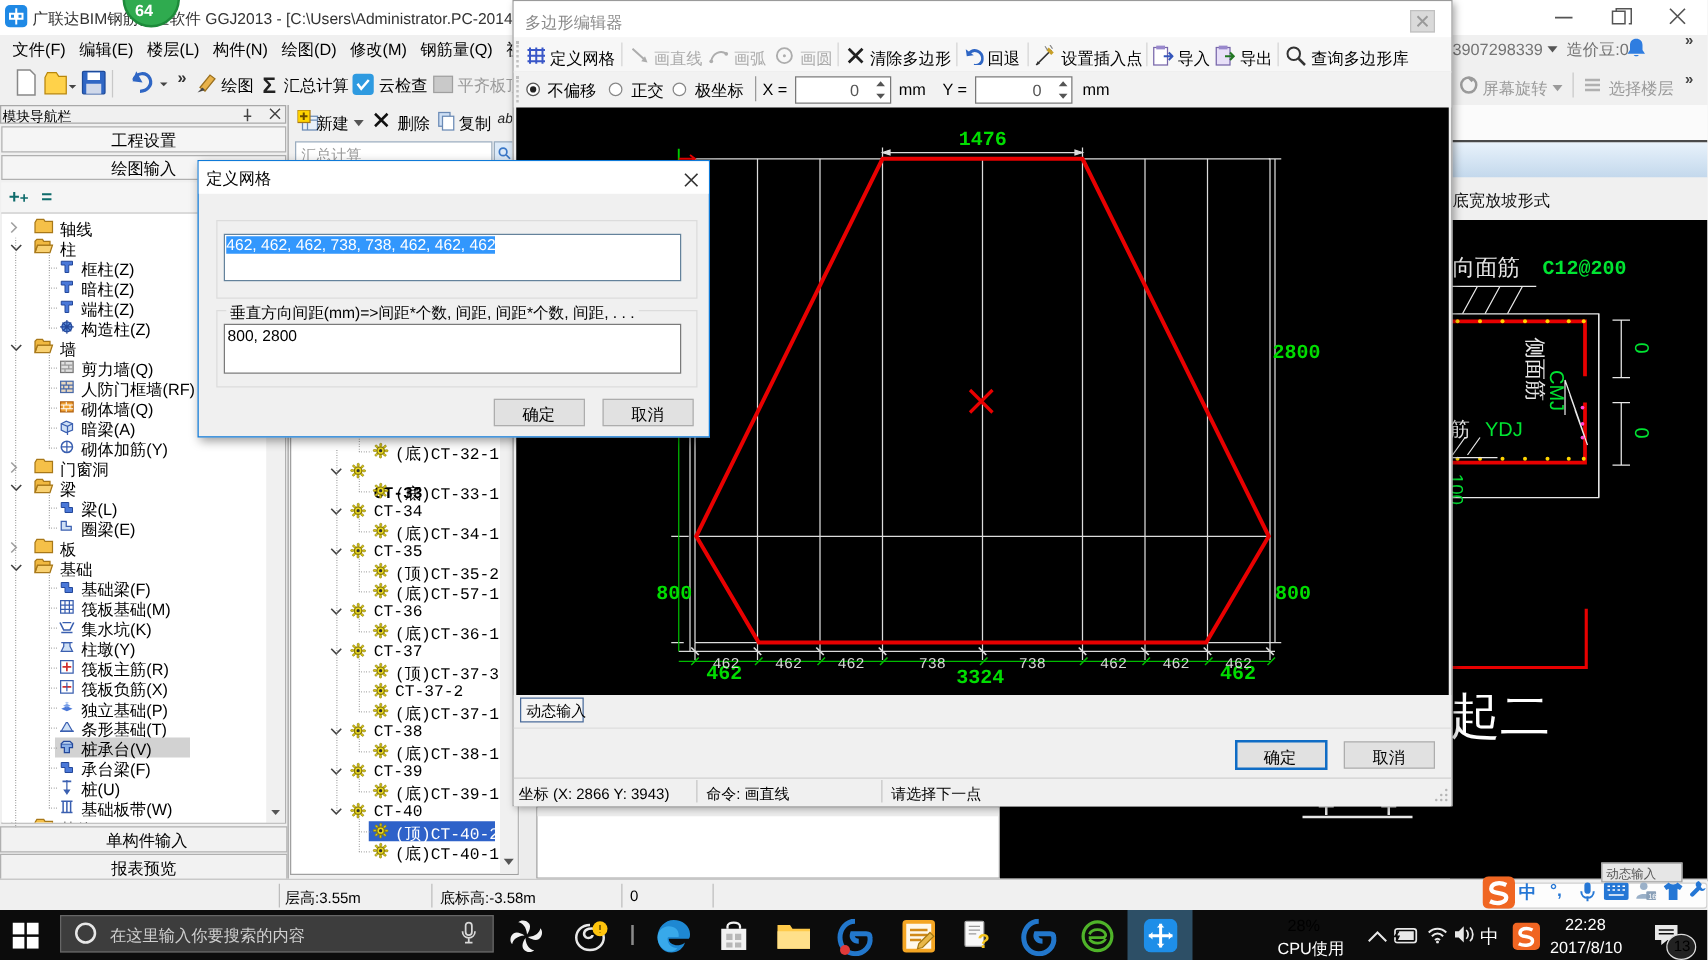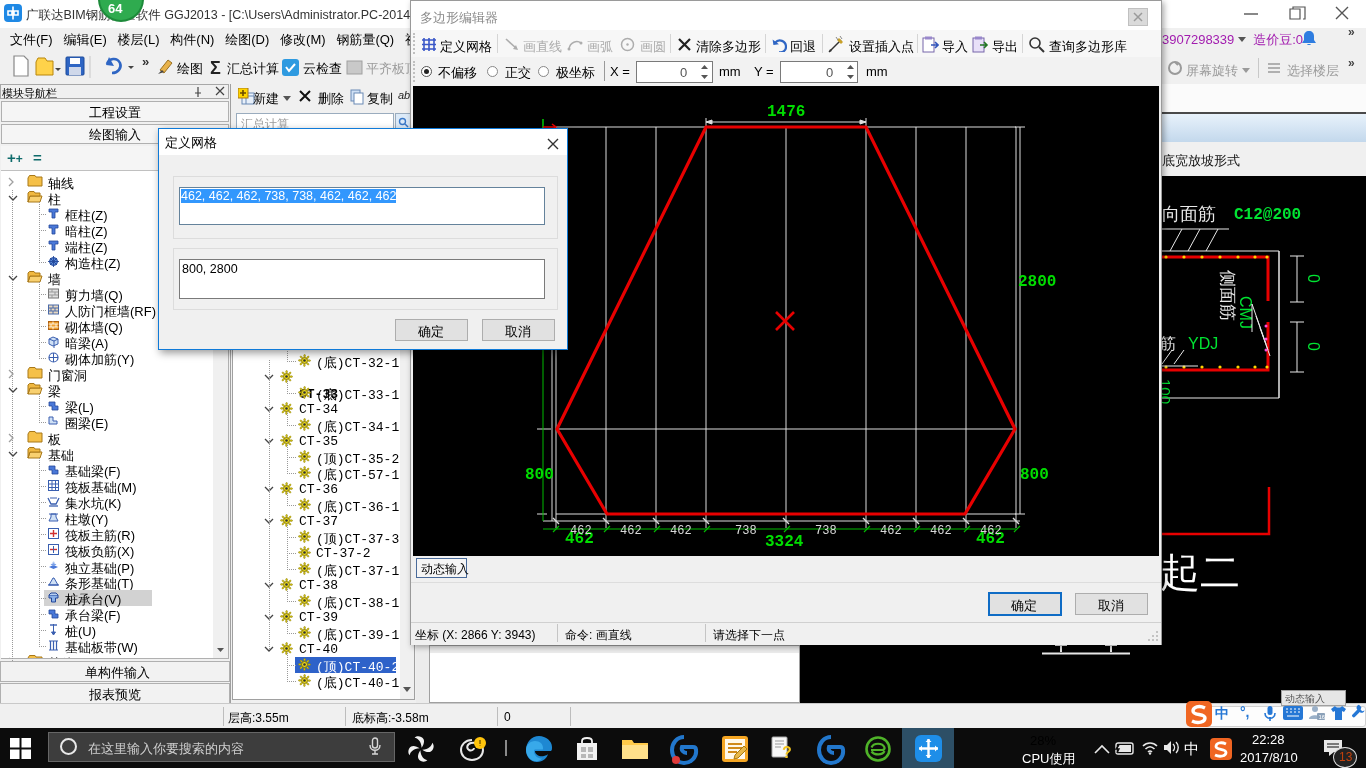--- a/index.html
+++ b/index.html
@@ -56,21 +56,21 @@
  <rect x="272" y="5" width="17" height="17" rx="3" fill="#2e9ae0"></rect>
  <path d="M276 13l3 4 6-7" stroke="#fff" stroke-width="2" fill="none"></path>
 
  <rect x="337" y="7" width="15" height="13" fill="#c9c9c9" stroke="#9f9f9f"></rect>
 </svg>
 <div class="tx" style="left:177px;top:60px;font-size:13px;">绘图</div>
 <div class="tx" style="left:227px;top:60px;font-size:13px;">汇总计算</div>
 <div class="tx" style="left:303px;top:60px;font-size:13px;">云检查</div>
 <div class="tx" style="left:366px;top:60px;font-size:13px;color:#9a9a9a;">平齐板顶</div>
 
-<div class="tx" style="left:1162px;top:31px;font-size:13px;color:#a21caf;">3907298339 <span class="tri"></span>&nbsp; 造价豆:0</div>
+<div class="tx" style="left:1162px;top:31px;font-size:13px;color:#737373;">3907298339 <span class="tri"></span>&nbsp; 造价豆:0</div>
 <svg class="abs" style="left:1300px;top:29px;" width="18" height="18" viewBox="0 0 18 18">
  <path d="M9 2c3 0 5 2 5 5v4l2 3H2l2-3V7c0-3 2-5 5-5z" fill="#2f7de0"></path>
  <path d="M7 15c.4 1.4 3.6 1.4 4 0z" fill="#2f7de0"></path>
 </svg>
 <div class="tx" style="left:1348px;top:25px;font-size:12px;font-weight:bold;color:#444;">»</div>
 
 <svg class="abs" style="left:1167px;top:60px;" width="16" height="16" viewBox="0 0 16 16">
  <circle cx="8" cy="8" r="6" fill="none" stroke="#9a9a9a" stroke-width="2"></circle>
  <path d="M8 2l3 3" stroke="#9a9a9a" stroke-width="2"></path>
 </svg>
@@ -920,20 +920,21 @@
 <div class="abs" style="left:158px;top:128px;width:410px;height:222px;background:#f0f0f0;border:1px solid #0f7ad8;box-sizing:border-box;box-shadow:2px 3px 8px rgba(0,0,0,.4);"></div>
 <div class="abs" style="left:159px;top:129px;width:408px;height:26px;background:#ffffff;"></div>
 <div class="tx" style="left:165px;top:134px;font-size:13px;">定义网格</div>
 <svg class="abs" style="left:546px;top:137px;" width="14" height="14" viewBox="0 0 14 14">
       <path d="M2 2l10 10M12 2L2 12" stroke="#333" stroke-width="1.4"></path>
     </svg>
 <div class="abs" style="left:173px;top:176px;width:383px;height:61px;border:1px solid #dcdcdc;"></div>
 <div class="abs" style="left:179px;top:187px;width:366px;height:38px;background:#fff;border:1px solid #64829b;box-sizing:border-box;"></div>
 <div class="tx" style="left:181px;top:189px;font-size:12.5px;"><span style="background:#3297fd;color:#fff;">462, 462, 462, 738, 738, 462, 462, 462</span></div>
 <div class="abs" style="left:173px;top:248px;width:383px;height:60px;border:1px solid #dcdcdc;"></div>
+<div class="tx" style="left:181px;top:242px;font-size:12.5px;background:#f0f0f0;padding:0 3px;">垂直方向间距(mm)=&gt;间距*个数, 间距, 间距*个数, 间距, . . .</div>
 <div class="abs" style="left:179px;top:259px;width:366px;height:40px;background:#fff;border:1px solid #7a7a7a;box-sizing:border-box;"></div>
 <div class="tx" style="left:182px;top:262px;font-size:12.5px;">800, 2800</div>
 <div class="abs" style="left:395px;top:319px;width:73px;height:22px;background:#e1e1e1;border:1px solid #adadad;box-sizing:border-box;"></div>
 <div class="tx" style="left:418px;top:323px;font-size:13px;">确定</div>
 <div class="abs" style="left:482px;top:319px;width:73px;height:22px;background:#e1e1e1;border:1px solid #adadad;box-sizing:border-box;"></div>
 <div class="tx" style="left:505px;top:323px;font-size:13px;">取消</div>
 
 <div class="abs" style="left:1194px;top:706px;width:172px;height:21px;background:#fdfdfd;border:1px solid #d0d0d0;border-radius:3px;box-sizing:border-box;"></div>
 <svg class="abs" style="left:1186px;top:701px;" width="26" height="26" viewBox="0 0 26 26">
  <rect x="0" y="0" width="26" height="26" rx="5" fill="#f06622"></rect>
@@ -1056,14 +1057,14 @@
  <rect x="0" y="0" width="22" height="22" rx="4" fill="#f06522"></rect>
  <path d="M16 6c-5-2.5-10-1-10 2.5 0 4 10 1.5 10 6 0 3.5-6 5-11 2.5" stroke="#fff" stroke-width="2.8" fill="none"></path>
 </svg>
 <div class="tx" style="left:1252px;top:732px;font-size:13px;color:#fff;">22:28</div>
 <div class="tx" style="left:1240px;top:750px;font-size:13px;color:#fff;">2017/8/10</div>
 <svg class="abs" style="left:1322px;top:738px;" width="22" height="20" viewBox="0 0 22 20">
  <path d="M2 2h18v12h-8l-5 4v-4H2z" fill="#e8e8e8"></path>
  <path d="M5 6h12M5 9h12" stroke="#0c0c0c" stroke-width="1.2"></path>
 </svg>
 <div class="abs" style="left:1333px;top:747px;width:24px;height:21px;border-radius:50%;background:#222;border:1.5px solid #ddd;box-sizing:border-box;"></div>
-<div class="tx" style="left:1339px;top:750px;font-size:12px;color:#c2410c;">13</div>
+<div class="tx" style="left:1339px;top:750px;font-size:12px;color:#000000;">13</div>
 
 </div>
 </body></html>

